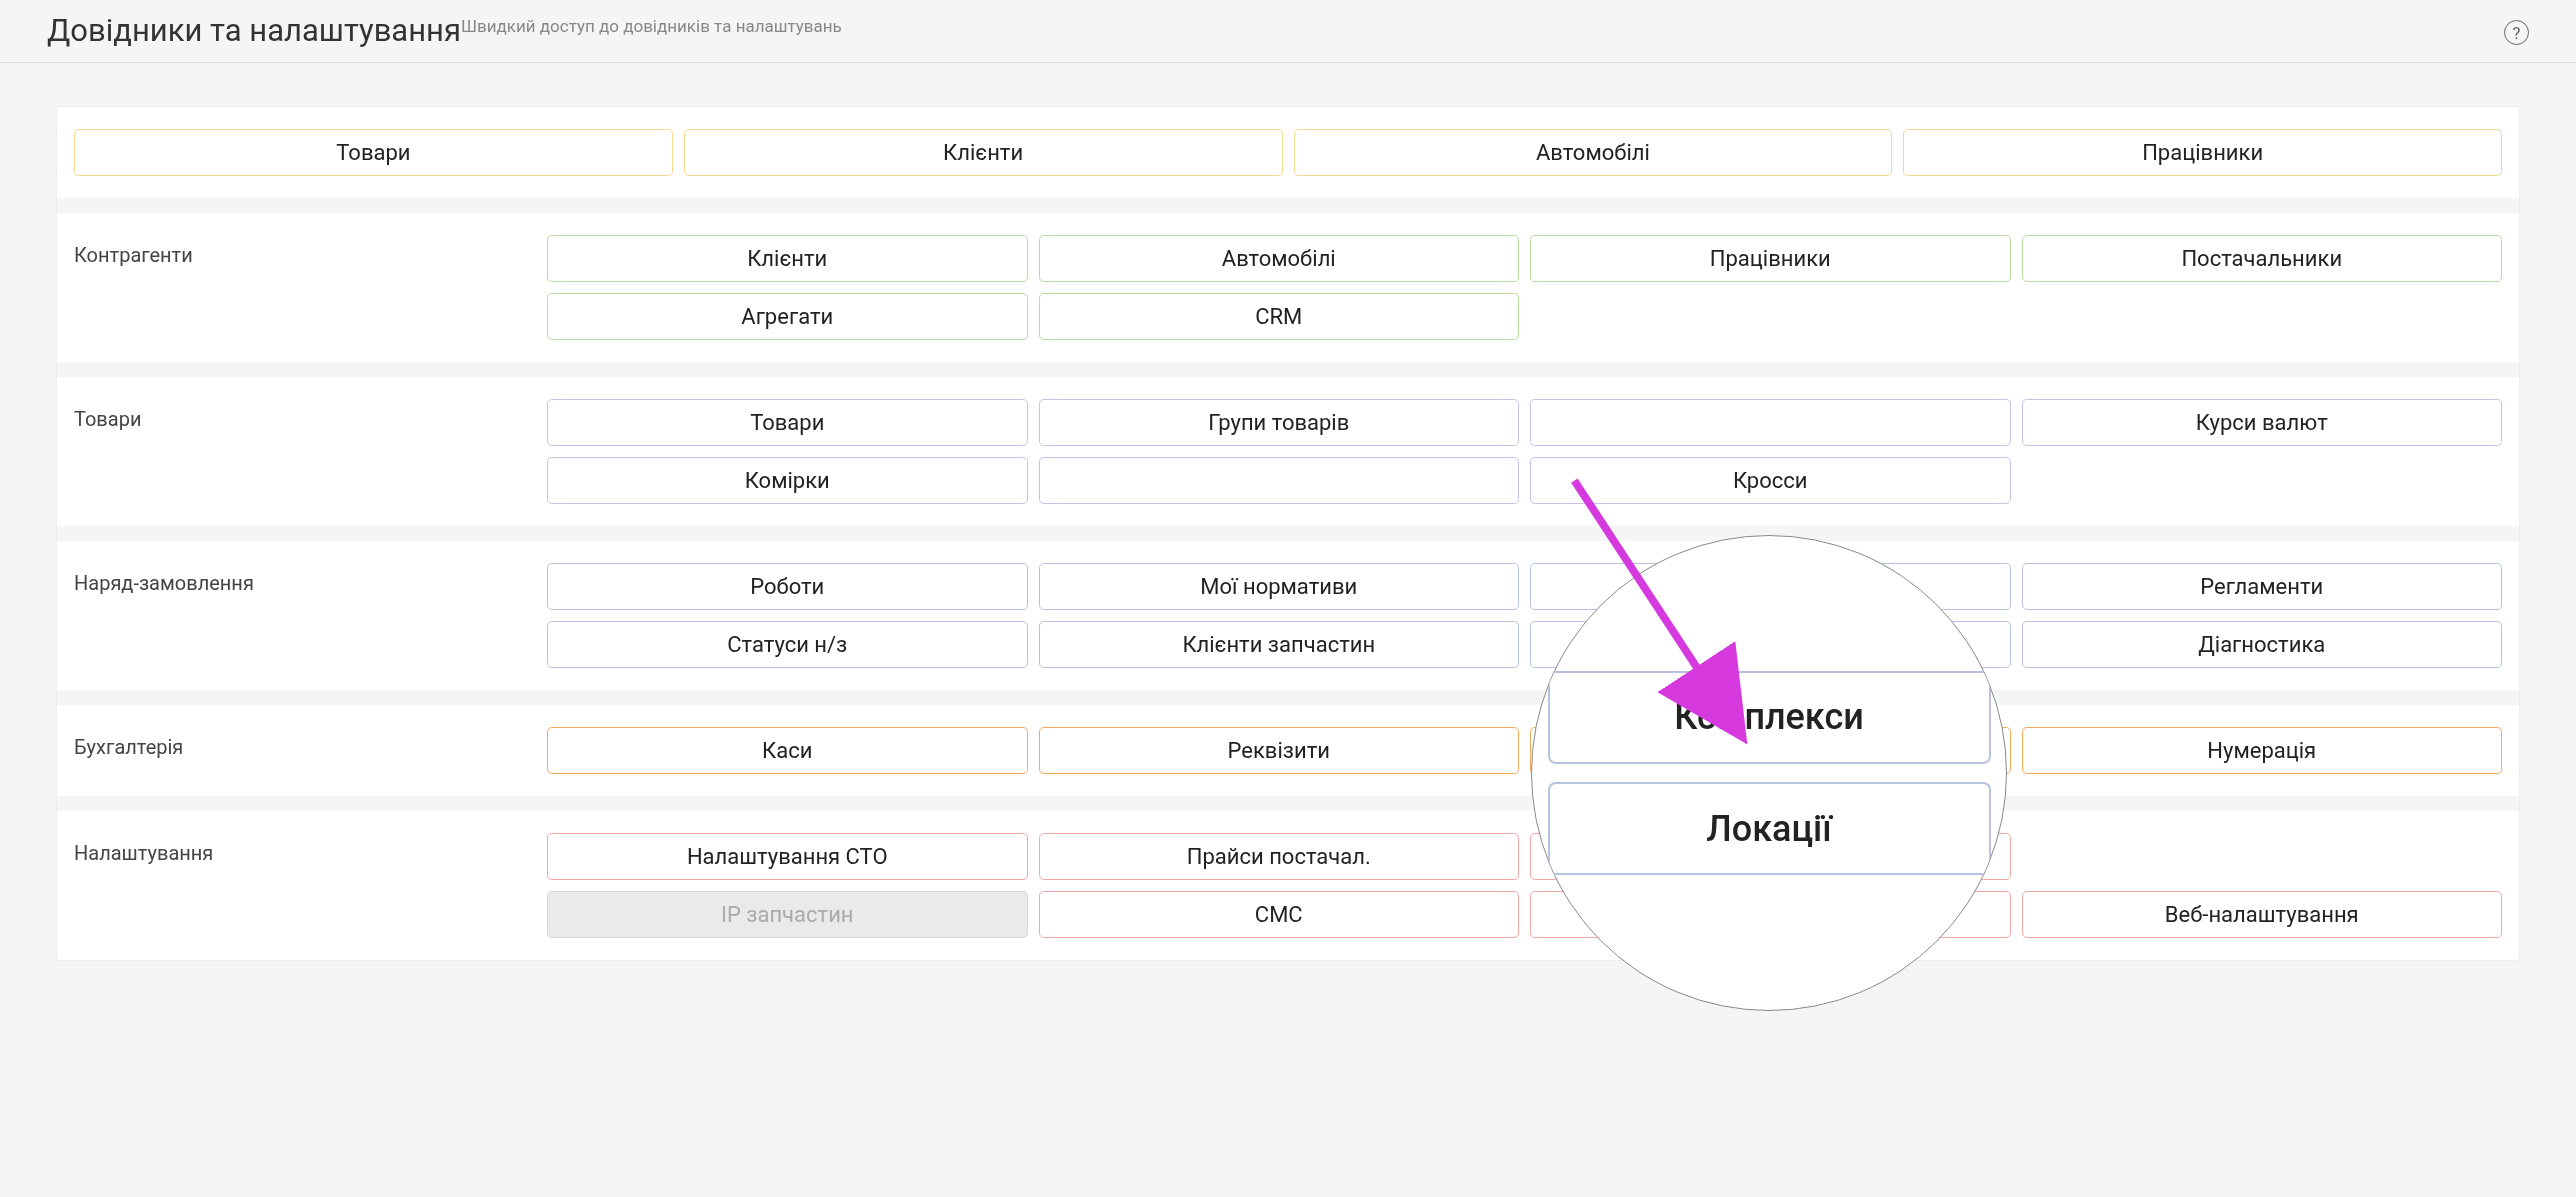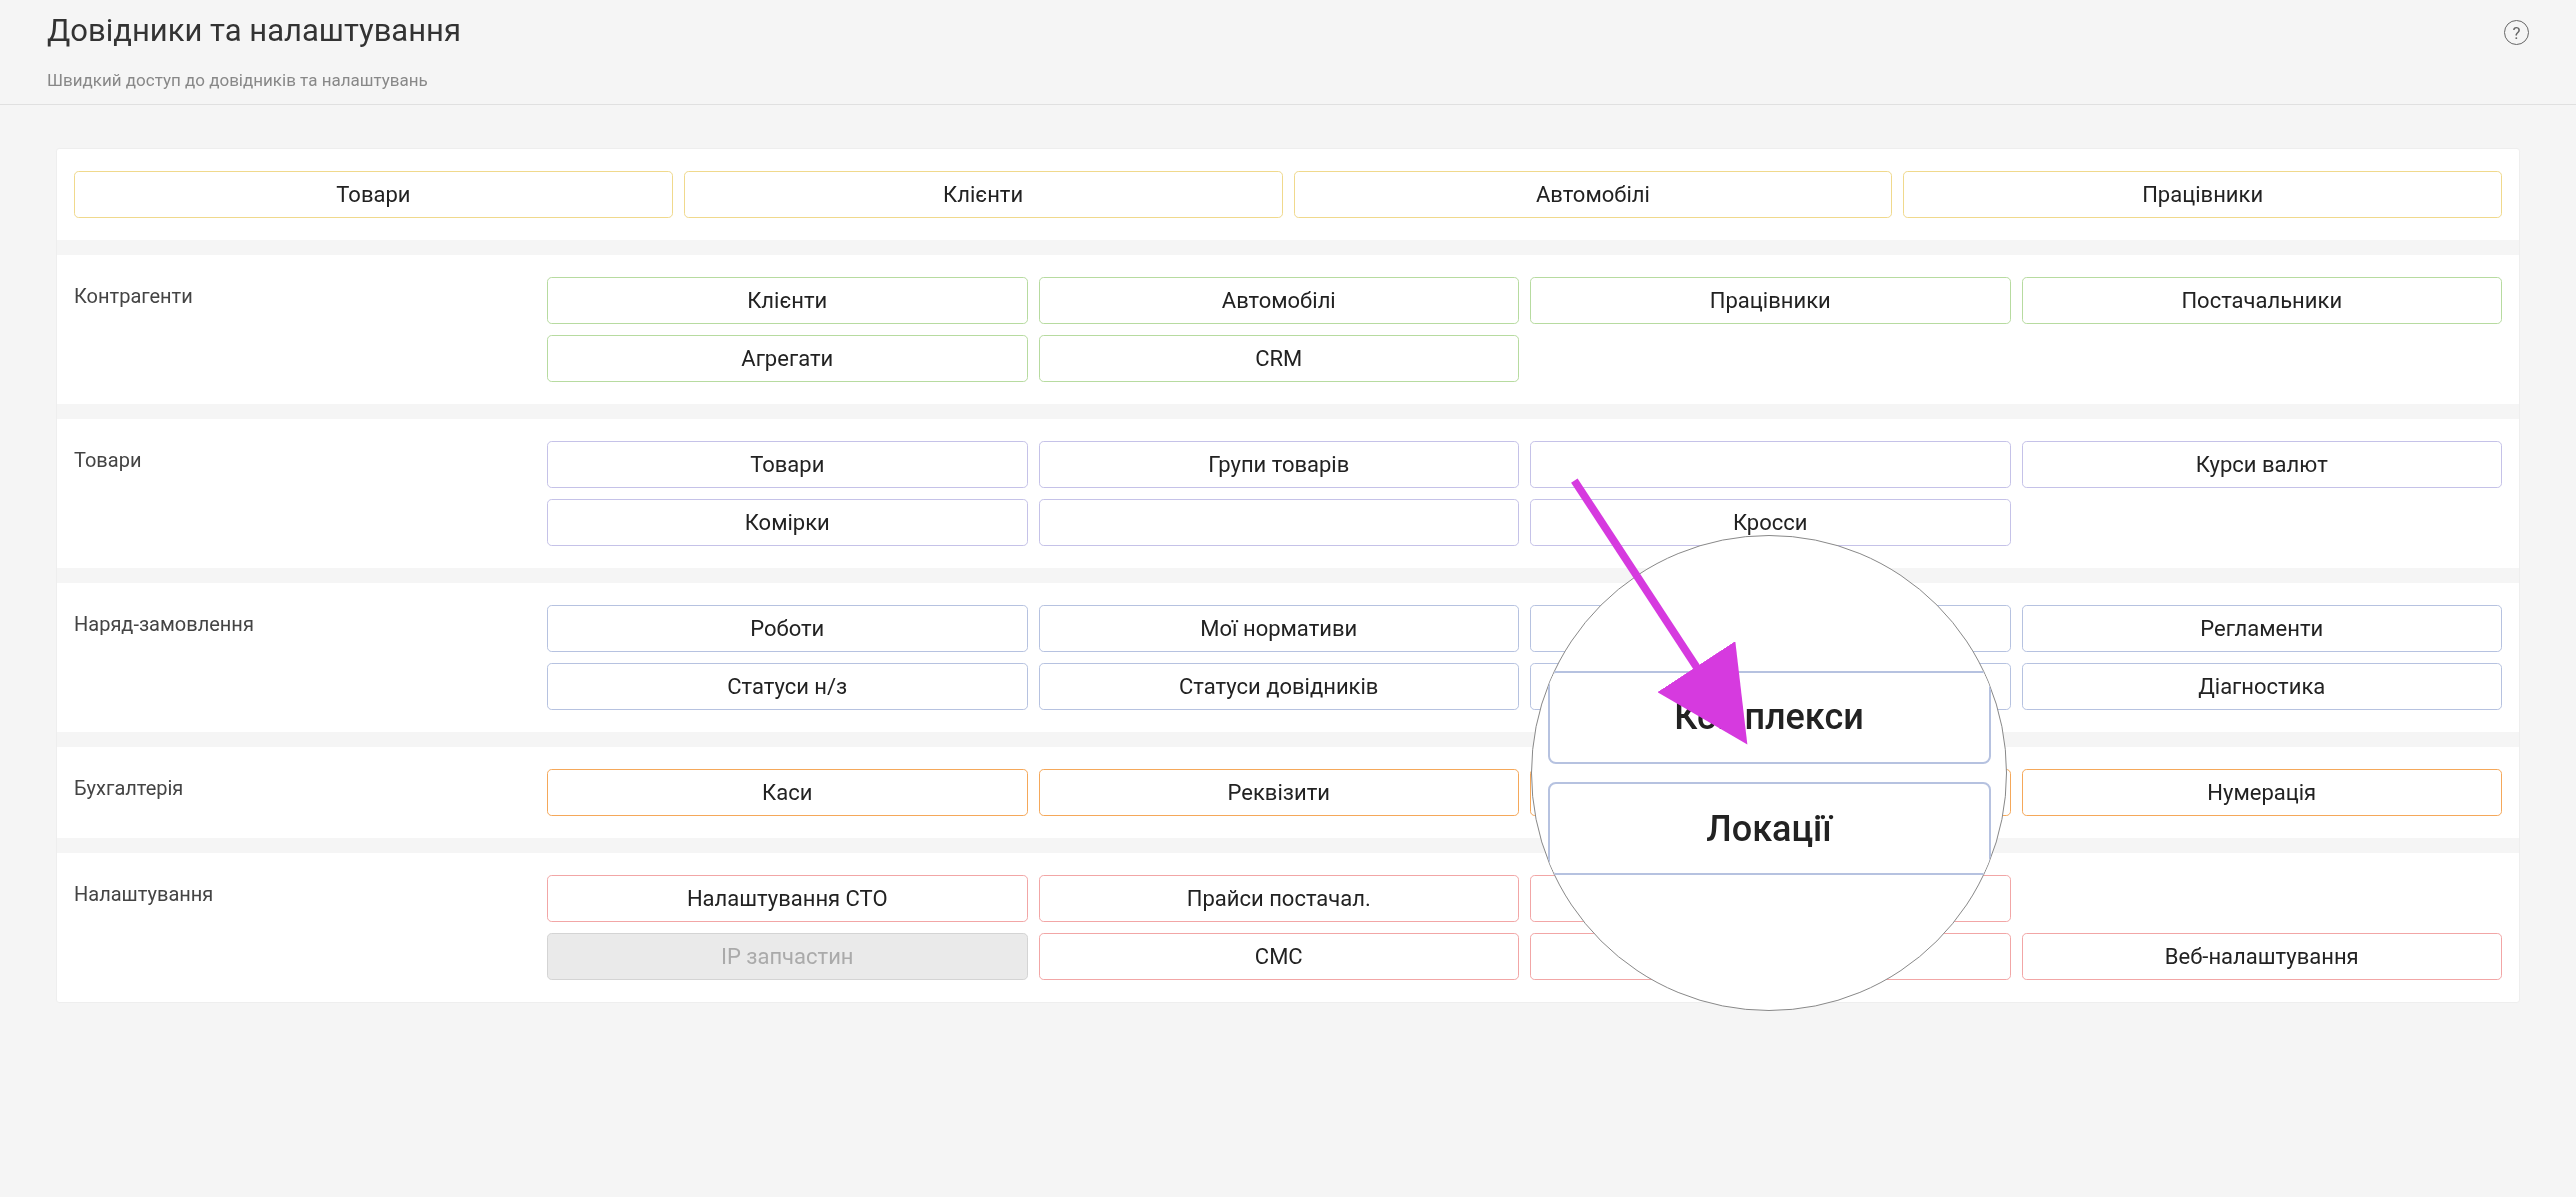--- a/index.html
+++ b/index.html
@@ -12,21 +12,21 @@
     transform-origin: top left;
   }
   .header {
     padding: 14px 47px 14px 47px;
     background: #f5f5f5;
     border-bottom: 0.8px solid #e0e0e0;
     display: flex;
     justify-content: space-between;
     align-items: flex-start;
   }
-  .header-left { display: flex; flex-direction: column; gap: 20px; }
+  .header-left { display: flex; flex-direction: row; }
   .page-title {
     font-size: 31px;
     font-weight: 400;
     color: #333;
     line-height: 1.1;
   }
   .page-subtitle {
     font-size: 17px;
     color: #888;
     margin-top: 1.6px;
@@ -195,21 +195,21 @@
     <div class="section-label">Наряд-замовлення</div>
     <div class="section-body">
       <div class="row">
         <div class="tile c-blue">Роботи</div>
         <div class="tile c-blue">Мої нормативи</div>
         <div class="tile c-blue">Комплекси</div>
         <div class="tile c-blue">Регламенти</div>
       </div>
       <div class="row">
         <div class="tile c-blue">Статуси н/з</div>
-        <div class="tile c-blue">Статуси довідників</div>
+        <div class="tile c-blue">Клієнти запчастин</div>
         <div class="tile c-blue">Локації</div>
         <div class="tile c-blue">Діагностика</div>
       </div>
     </div>
   </div>
 
   <div class="section">
     <div class="section-label">Бухгалтерія</div>
     <div class="section-body">
       <div class="row">

